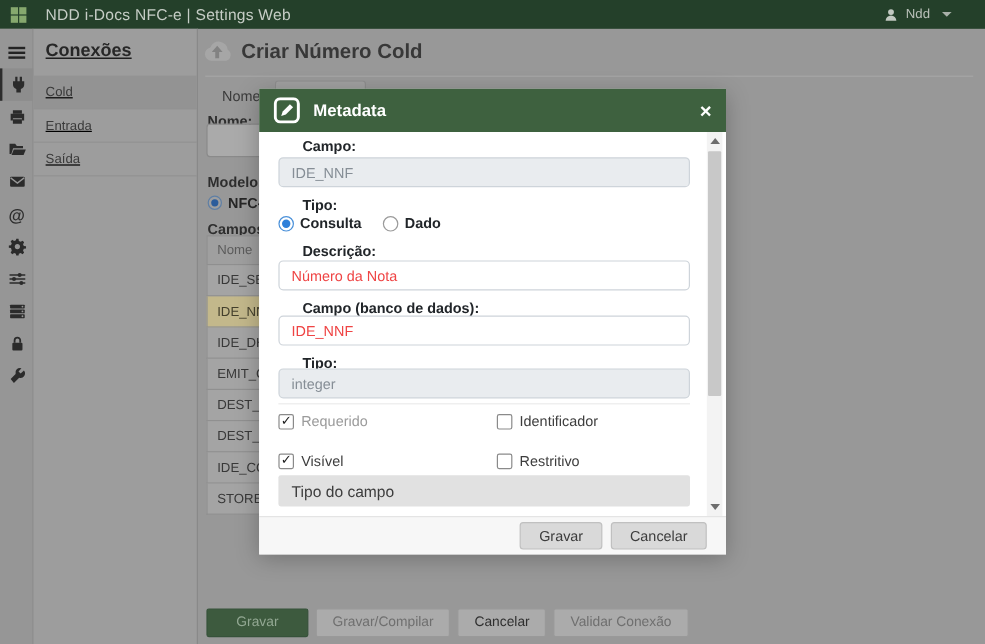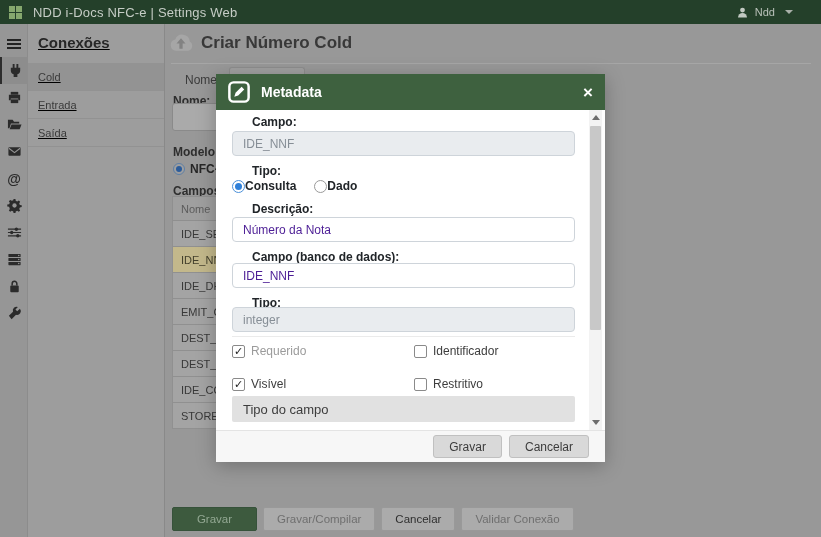--- a/index.html
+++ b/index.html
@@ -5,21 +5,21 @@
   * { margin:0; padding:0; box-sizing:border-box; }
   html,body { width:821px; height:537px; }
   body { font-family:"Liberation Sans","DejaVu Sans",sans-serif; background:#989898; overflow:hidden; }
   #screen { position:relative; width:821px; height:537px; overflow:hidden; }
 
   
   .topbar { position:absolute; top:0; left:0; width:821px; height:24px; background:#24402a;
             display:flex; align-items:center; z-index:2; }
   .logo-grid { width:13px; height:13px; margin-left:9px; display:grid; grid-template-columns:6px 6px; gap:1px; }
   .logo-grid span { width:6px; height:6px; background:#86a86e; }
-  .topbar-title { color:#c6cdc6; font-size:13px; margin-left:11px; letter-spacing:.2px; }
+  .topbar-title { color:#c6cdc6; font-size:13px; margin-left:16px; letter-spacing:.2px; }
   .topbar-right { margin-left:auto; margin-right:28px; display:flex; align-items:center; gap:6px; }
   .user-name { color:#b9c0b9; font-size:11px; }
   .chev { width:0; height:0; border-left:4px solid transparent; border-right:4px solid transparent;
           border-top:4px solid #a9b0a9; margin-left:4px; }
 
   
   .rail { position:absolute; top:24px; left:0; width:28px; height:513px; background:#969696;
           border-right:1px solid #8c8c8c; z-index:2; padding-top:6px; }
   .rail-item { width:28px; height:27px; display:flex; align-items:center; justify-content:center; }
   .rail-item.active { background:#8d8d8d; border-left:2px solid #2d2d2d; }
@@ -76,26 +76,26 @@
            z-index:10; box-shadow:0 4px 18px rgba(0,0,0,.25); }
   .modal-head { position:absolute; top:0; left:0; right:0; height:36px; background:#3e613f;
                 display:flex; align-items:center; padding:0 12px; }
   .edit-badge { width:22px; height:22px; flex:0 0 22px; }
   .modal-title { color:#ffffff; font-size:14px; font-weight:bold; margin-left:11px; }
   .modal-close { margin-left:auto; color:#ffffff; font-size:17px; font-weight:bold; line-height:1; cursor:default; }
 
   .mbody { position:absolute; top:36px; left:0; right:0; bottom:32px; background:#fff; }
   .mlab { position:absolute; left:16px; font-size:12px; font-weight:bold; color:#212529;margin-left:20px; }
   .minput { position:absolute; left:16px; right:30px; height:25px; border:1px solid #ced4da; border-radius:4px;
-            padding:0 10px; font-size:12px; color:#4c1d95; background:#fff;
+            padding:0 10px; font-size:12px; color:#ef4444; background:#fff;
             font-family:"Liberation Sans","DejaVu Sans",sans-serif; }
   .minput:disabled { background:#e9ecef; color:#868e96; }
   .mradio-row { position:absolute; left:16px; top:69px; display:flex; align-items:center; gap:18px;
                 font-size:12px; font-weight:bold; color:#212529; }
-  .mradio { display:flex; align-items:center; }
+  .mradio { display:flex; align-items:center; gap:5px; }
   .rdo { width:13px; height:13px; border-radius:50%; border:1px solid #9a9a9a; background:#fff;
          display:inline-flex; align-items:center; justify-content:center; }
   .rdo.checked { border-color:#4a90d9; }
   .rdo.checked .dot { width:7px; height:7px; border-radius:50%; background:#2f80d9; }
   .mdivider { position:absolute; left:16px; right:30px; top:226px; border-top:1px solid #ebebeb; }
   .chk-row { position:absolute; left:16px; right:30px; height:16px; display:flex; }
   .chk-cell { display:flex; align-items:center; gap:6px; font-size:12px; color:#3d3d3d; }
   .chk-cell.left { width:182px; }
   .chk-cell.muted { color:#9b9b9b; }
   .cbox { width:13px; height:13px; border:1px solid #8a8a8a; background:#fff; border-radius:2px;

